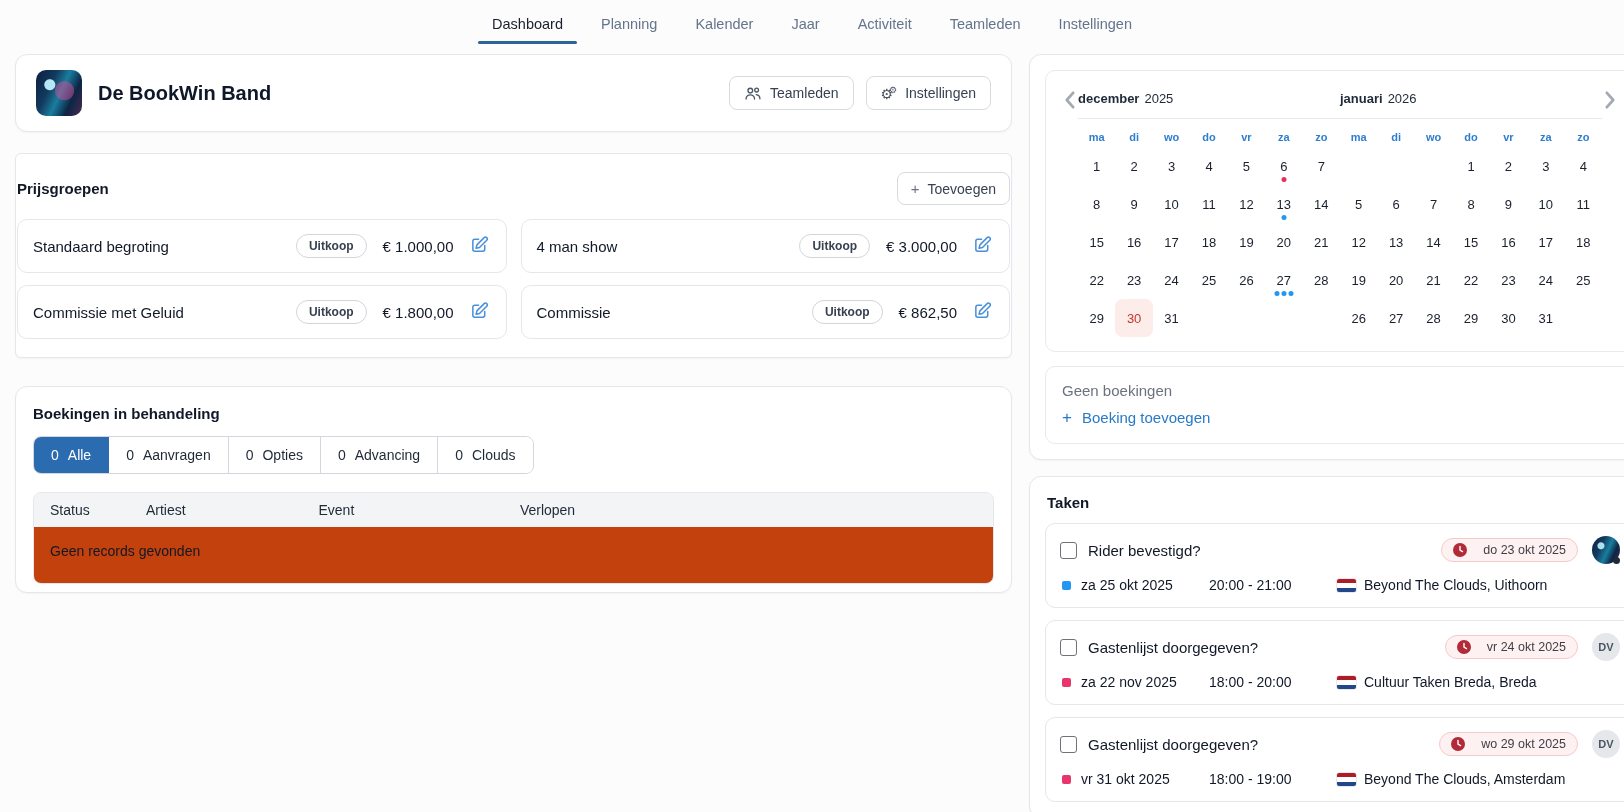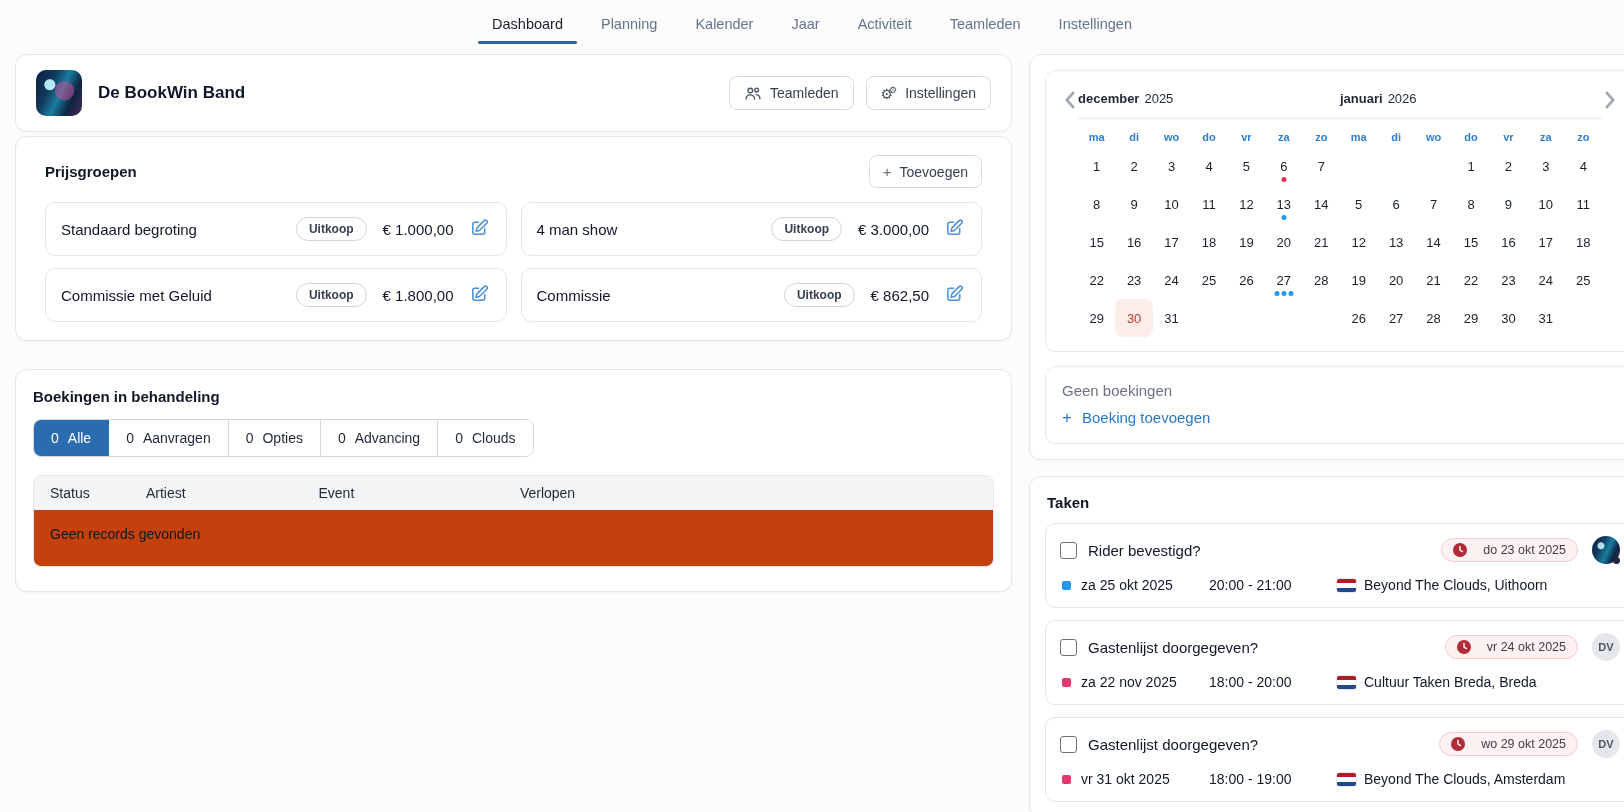--- a/index.html
+++ b/index.html
@@ -25,51 +25,51 @@
 
   
   .band-card { height:78px; display:flex; align-items:center; padding:0 20px; }
   .band-avatar {
     width:46px; height:46px; border-radius:10px; flex:none;
     background:
       radial-gradient(circle at 30% 32%, rgba(190,240,255,.95) 0 5px, rgba(190,240,255,0) 6px),
       radial-gradient(circle at 62% 45%, rgba(236,72,153,.45) 0 9px, rgba(236,72,153,0) 10px),
       linear-gradient(115deg,#0c1e3e 0%,#123a5e 32%,#1a7d9e 52%,#0d2544 74%,#4a2a52 100%);
   }
-  .band-name { font-size:17px; font-weight:700; color:#0f172a; margin-left:16px; }
+  .band-name { font-size:20px; font-weight:700; color:#0f172a; margin-left:16px; }
   .band-actions { margin-left:auto; display:flex; gap:12px; }
   .btn {
     display:inline-flex; align-items:center; gap:8px; background:#fff;
     border:1px solid #d7dbe0; border-radius:8px; padding:8px 14px;
     font-size:14px; color:#374151; cursor:pointer; font-family:inherit;
   }
   .btn svg { display:block; }
   .gear-glyph { font-size:14px; color:#4b5563; line-height:1; }
   .gear-glyph .small { font-size:9px; vertical-align:super; margin-left:-4px; }
 
   
-  .pricing-card { margin-top:4px; padding:18px 29px; }
+  .pricing-card { margin-top:21px; padding:18px 1px;border-radius:6px; }
   .card-head { display:flex; align-items:center; justify-content:space-between; }
   .card-title { font-size:15px; font-weight:700; color:#111827; }
   .plus-sign { color:#6b7280; font-size:15px; }
   .price-grid { margin-top:14px; display:grid; grid-template-columns:1fr 1fr; gap:12px 14px; }
   .price-row {
     border:1px solid #e5e7eb; border-radius:10px; height:54px;
     display:flex; align-items:center; padding:0 15px; background:#fff;
   }
   .price-name { font-size:15px; color:#111827; flex:1; }
   .pill {
     border:1px solid #d1d5db; border-radius:999px; padding:4px 12px;
     font-size:12px; font-weight:700; color:#374151; white-space:nowrap;
   }
   .price-amount { font-size:15px; color:#111827; margin:0 14px 0 16px; white-space:nowrap; }
   .edit-btn { background:none; border:none; cursor:pointer; padding:2px; }
 
   
-  .bookings-card { margin-top:28px; padding:18px 17px 24px; }
+  .bookings-card { margin-top:28px; padding:18px 17px 8px; }
   .tabs { margin-top:14px; display:inline-flex; border:1px solid #d3d7dd; border-radius:8px; overflow:hidden; background:#fff; }
   .tab { display:flex; gap:9px; padding:10px 17px; font-size:14px; color:#1f2937; cursor:pointer; border-right:1px solid #d3d7dd; background:#fff; }
   .tab:last-child { border-right:none; }
   .tab.active { background:#2b6cb0; color:#fff; border-right-color:#2b6cb0; }
   .table-box { margin-top:18px; border:1px solid #e5e7eb; border-radius:8px; overflow:hidden; }
   .t-head { display:flex; background:#f3f4f6; }
   .t-head > div { padding:9px 16px; font-size:14px; color:#1f2937; }
   .c0{width:24.5%;} .c1{width:10%;} .c2{width:18%;} .c3{width:21%;} .c4{width:26.5%;}
   .t-empty { padding:16px 16px 24px; font-size:14px; color:#111827; background:#c2410c; }
 

